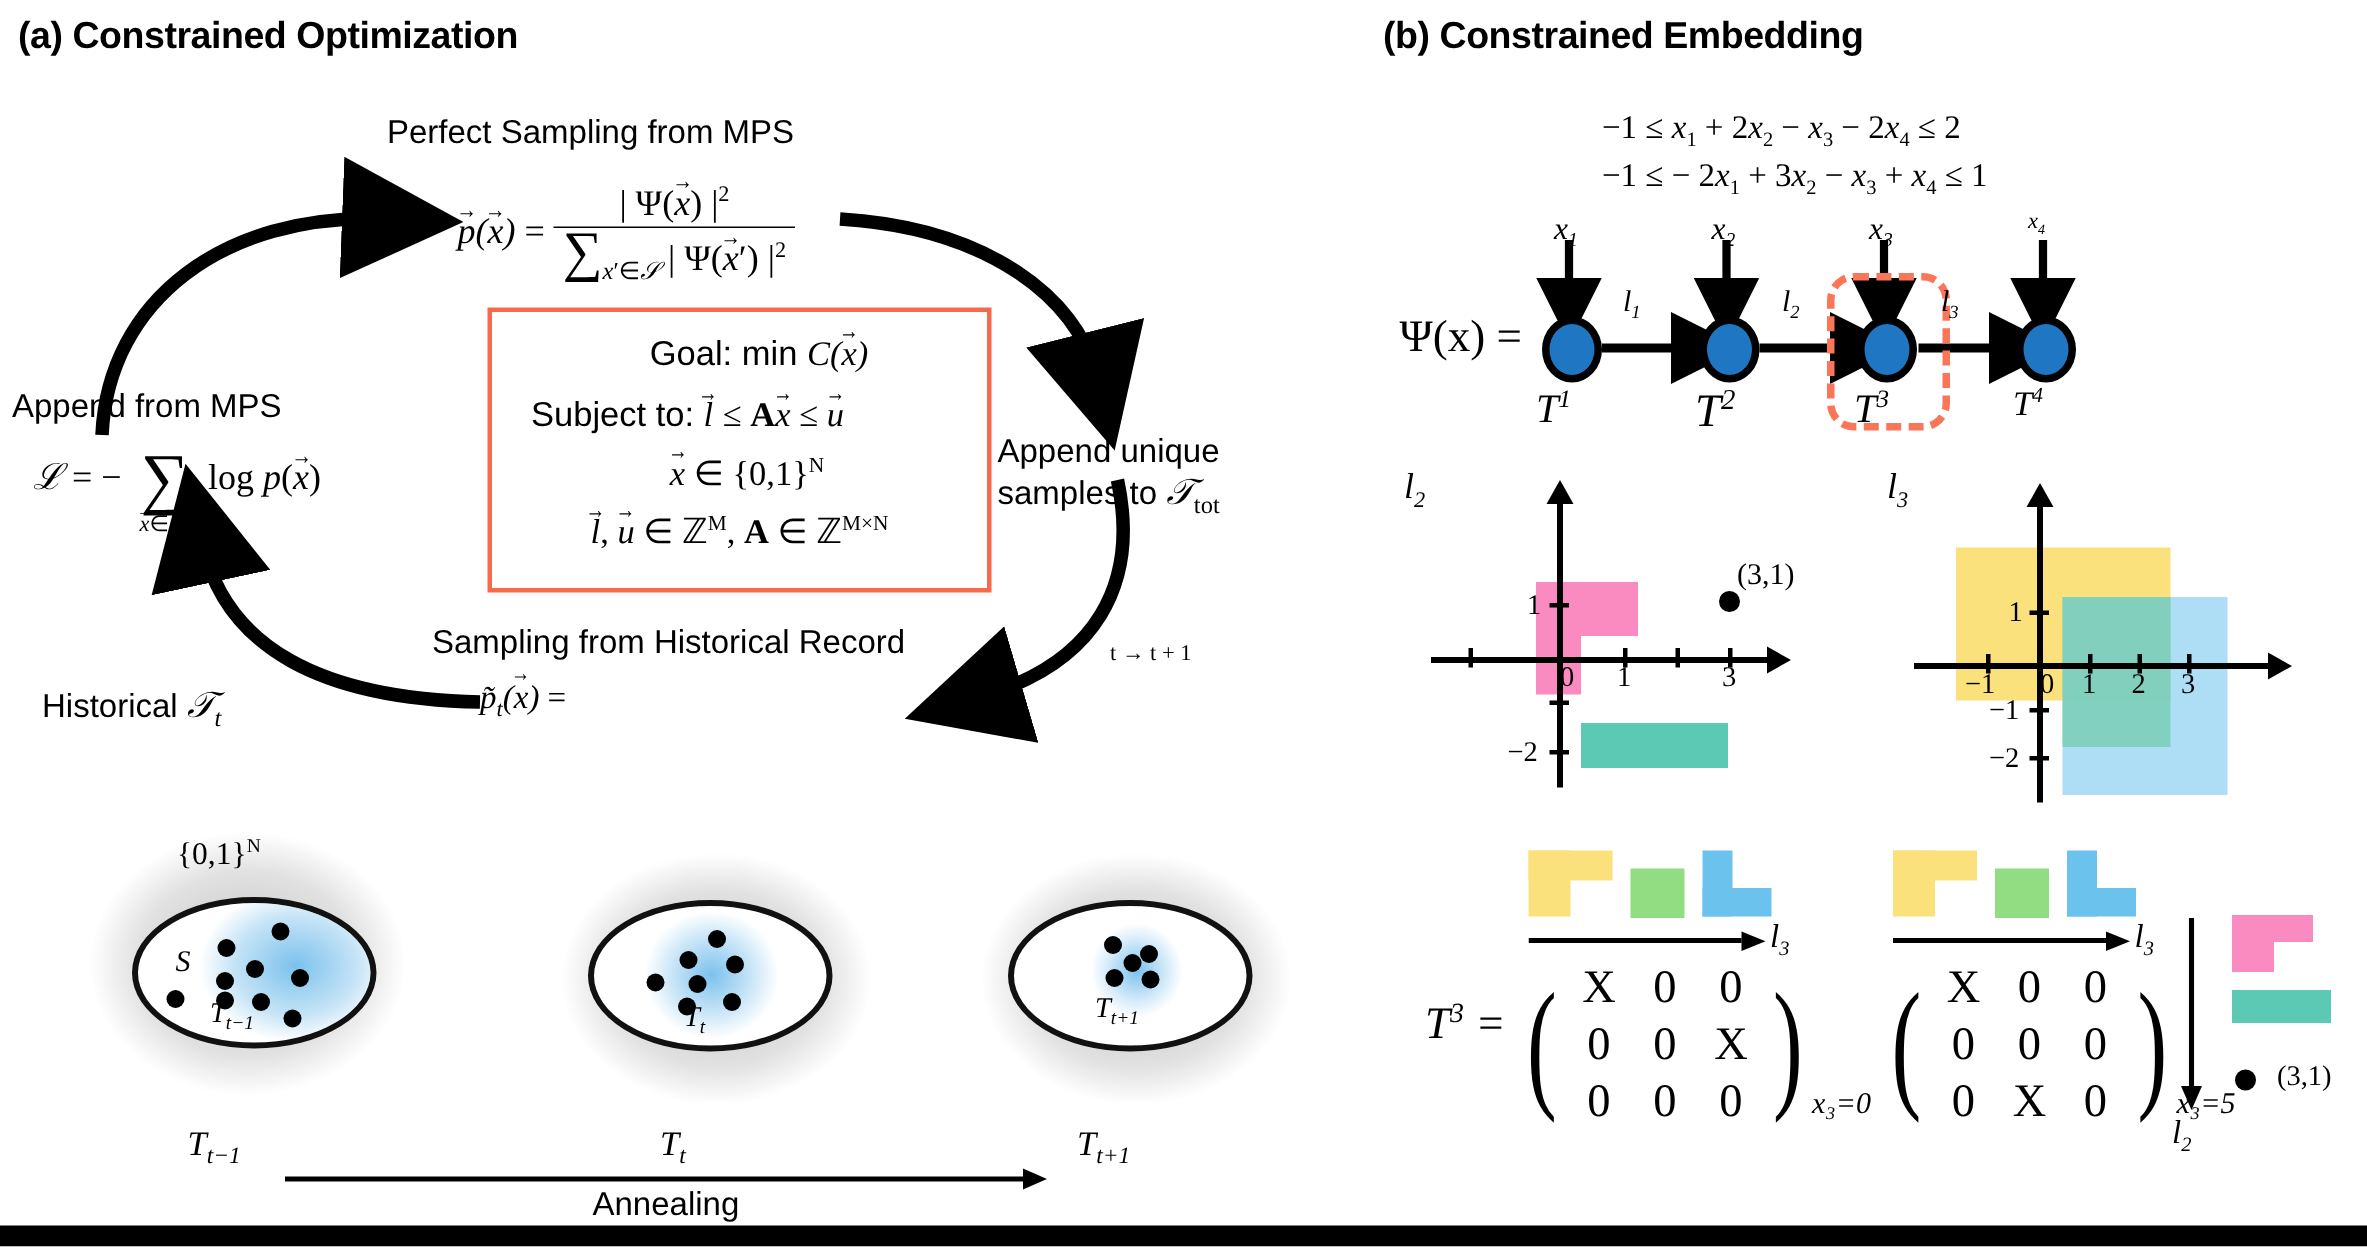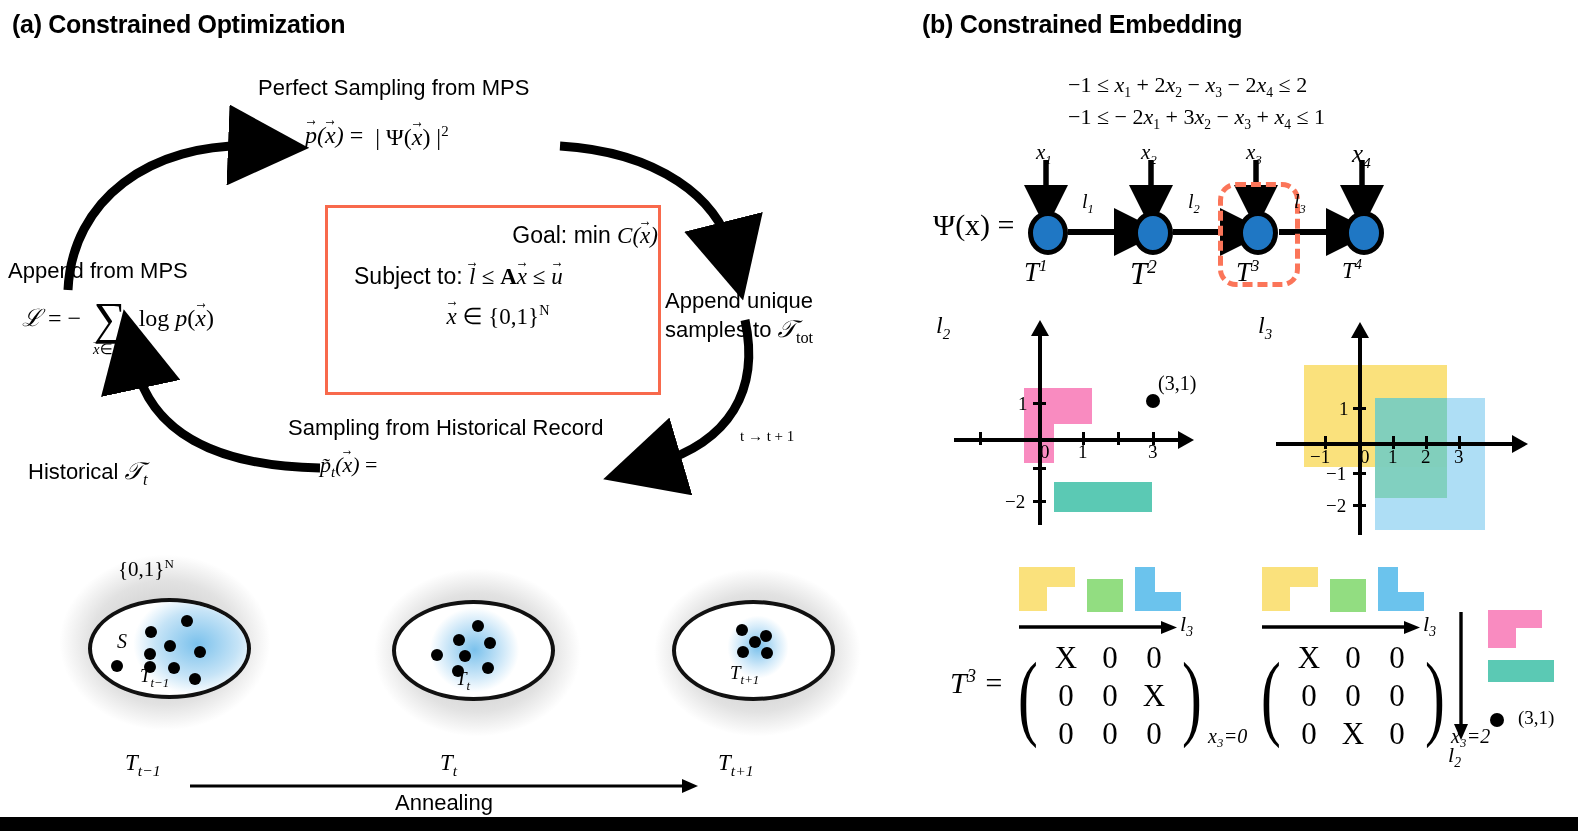--- a/index.html
+++ b/index.html
@@ -56,43 +56,47 @@
   <path d="M68,230 C72,140 150,82 255,86" stroke="#000" stroke-width="9" fill="none" marker-end="url(#ah)"></path>
   <path d="M560,86 C660,92 718,140 730,188" stroke="#000" stroke-width="9" fill="none" marker-end="url(#ah)"></path>
   <path d="M745,260 C760,330 730,382 655,404" stroke="#000" stroke-width="9" fill="none" marker-end="url(#ah)"></path>
   <path d="M320,408 C215,406 150,372 135,302" stroke="#000" stroke-width="9" fill="none" marker-end="url(#ah)"></path>
 </svg>
 
 <div class="abs math" style="left:305px;top:122px;font-size:24px;">
   <span class="it"><span class="vec">p</span></span><span class="it">(<span class="vec">x</span>)</span> =
   <span class="frac">
     <span class="num">| Ψ(<span class="it vec">x</span>) |<sup>2</sup></span>
+    <span class="den"><span class="bigsum">∑</span><sub class="sm"><span class="it">x</span>′∈<span class="it">𝒮</span></sub> | Ψ(<span class="it vec">x</span>′) |<sup>2</sup></span>
   </span>
 </div>
 
 <div class="abs lbl" style="left:8px;top:258px;">Append from MPS</div>
 <div class="abs math" style="left:22px;top:300px;font-size:24px;">
   <span class="it">ℒ</span> = −
   <span class="frac" style="vertical-align:-8px;">
     <span class="num bigsum" style="font-size:1.9em;">∑</span>
     <span class="den" style="border:0;font-size:.62em;"><span class="it vec">x</span>∈<span class="it">𝒯</span><sub>t</sub></span>
   </span>
   log <span class="it">p</span>(<span class="it vec">x</span>)
 </div>
 
 <div class="abs" id="goal-box" style="left:325px;top:205px;width:330px;height:184px;">
-  <div class="goal-line" style="margin-top:14px;font-size:23px;text-align:right;padding-left:26px;">
+  <div class="goal-line" style="margin-top:14px;font-size:23px;text-align:center;padding-left:26px;">
     <span>Goal: min </span><span class="math it">C(<span class="vec">x</span>)</span>
   </div>
   <div class="goal-line" style="margin-top:14px;font-size:23px;text-align:left;padding-left:26px;">
     <span>Subject to: </span><span class="math it"><span class="vec">l</span></span>
     <span class="math"> ≤ <b>A</b><span class="it vec">x</span> ≤ <span class="it vec">u</span></span>
   </div>
   <div class="goal-line math" style="margin-top:12px;font-size:23px;padding-left:10px;">
     <span class="it vec">x</span> ∈ {0,1}<sup>N</sup>
+  </div>
+  <div class="goal-line math" style="margin-top:12px;font-size:23px;">
+    <span class="it vec">l</span>, <span class="it vec">u</span> ∈ ℤ<sup>M</sup>, <b>A</b> ∈ ℤ<sup>M×N</sup>
   </div>
 </div>
 
 <div class="abs lbl" style="left:665px;top:288px;line-height:1.22;">
   <div>Append unique</div>
   <div>
     <span>samples to</span>
     <span class="math it" style="font-size:24px;">𝒯<sub class="sm" style="font-style:normal;">tot</sub></span>
   </div>
 </div>
@@ -189,21 +193,21 @@
 </div>
 <div class="abs math" style="left:1068px;top:104px;font-size:22px;">
   −1 ≤ − 2<span class="it">x</span><sub>1</sub> + 3<span class="it">x</span><sub>2</sub> − <span class="it">x</span><sub>3</sub> + <span class="it">x</span><sub>4</sub> ≤ 1
 </div>
 
 <div class="abs math" style="left:933px;top:208px;font-size:30px;">Ψ(x) =</div>
 
 <div class="abs math it" style="left:1036px;top:140px;font-size:21px;">x<sub>1</sub></div>
 <div class="abs math it" style="left:1141px;top:140px;font-size:21px;">x<sub>2</sub></div>
 <div class="abs math it" style="left:1246px;top:140px;font-size:21px;">x<sub>3</sub></div>
-<div class="abs math it" style="left:1352px;top:140px;font-size:25px;">x<sub>4</sub></div>
+<div class="abs math it" style="left:1352px;top:140px;font-size:15px;">x<sub>4</sub></div>
 
 <svg class="abs" style="left:1020px;top:160px;" width="420" height="110">
   <defs>
     <marker id="ah2" markerWidth="8" markerHeight="8" refX="2" refY="4" orient="auto">
       <path d="M0,0 L8,4 L0,8 Z" fill="#000"></path>
     </marker>
   </defs>
 
   <line x1="26" y1="0" x2="26" y2="36" stroke="#000" stroke-width="5.5" marker-end="url(#ah2)"></line>
   <line x1="131" y1="0" x2="131" y2="36" stroke="#000" stroke-width="5.5" marker-end="url(#ah2)"></line>
@@ -347,21 +351,21 @@
     <span>0</span>
     <span>0</span>
     <span>0</span>
     <span>0</span>
     <span>0</span>
     <span>0</span>
     <span>X</span>
     <span>0</span>
   </div>
   <span class="paren">)</span>
-  <span class="math it" style="font-size:20px;align-self:flex-end;margin-bottom:4px;">x₃=2</span>
+  <span class="math it" style="font-size:20px;align-self:flex-end;margin-bottom:4px;">x₃=5</span>
 </div>
 
 <svg class="abs" style="left:1452px;top:612px;" width="18" height="130">
   <line x1="9" y1="0" x2="9" y2="112" stroke="#000" stroke-width="3.4"></line>
   <path d="M2,112 L16,112 L9,128 Z" fill="#000"></path>
 </svg>
 <div class="abs math it" style="left:1448px;top:742px;font-size:22px;">l<sub>2</sub></div>
 
 <div class="abs" style="left:1488px;top:610px;width:90px;height:40px;">
   <div class="blk" style="left:0;top:0;width:54px;height:18px;background:#f98bc0;"></div>

